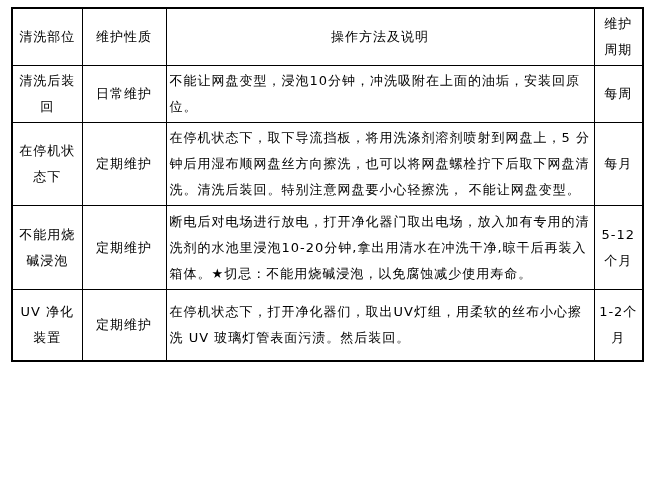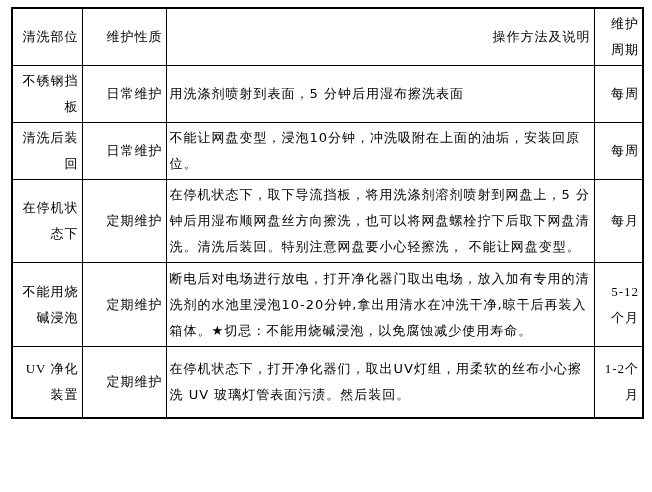--- a/index.html
+++ b/index.html
@@ -35,21 +35,21 @@
     line-height: 26px;
     vertical-align: middle;
     padding: 2px 3px;
     word-break: break-all;
     overflow: hidden;
   }
   col.c-part   { width: 70px; }
   col.c-nature { width: 84px; }
   col.c-method { width: 428px; }
   col.c-cycle  { width: 49px; }
-  .cell-center { text-align: right; font-family: Liberation Serif, serif; }
+  .cell-center { text-align: center; }
   .cell-method { text-align: left; padding-left: 6px; padding-right: 4px; }
   tr.h-head { height: 55px; }
   tr.h-r1 { height: 36px; }
   tr.h-r2 { height: 55px; }
   tr.h-r3 { height: 37px; }
   tr.h-r4 { height: 83px; }
   tr.h-r5 { height: 57px; }
   tr.h-r6 { height: 84px; }
   tr.h-r7 { height: 71px; }
 </style>
@@ -63,26 +63,20 @@
       <col class="c-nature">
       <col class="c-method">
       <col class="c-cycle">
     </colgroup>
     <tbody>
       <tr class="h-head">
         <th class="cell-center">清洗部位</th>
         <th class="cell-center">维护性质</th>
         <th class="cell-center">操作方法及说明</th>
         <th class="cell-center">维护周期</th>
-      </tr>
-      <tr class="h-r2">
-        <td class="cell-center">不锈钢挡板</td>
-        <td class="cell-center">日常维护</td>
-        <td class="cell-method">用洗涤剂喷射到表面，5 分钟后用湿布擦洗表面</td>
-        <td class="cell-center">每周</td>
       </tr>
       <tr class="h-r3">
         <td class="cell-center">清洗后装回</td>
         <td class="cell-center">日常维护</td>
         <td class="cell-method">不能让网盘变型，浸泡10分钟，冲洗吸附在上面的油垢，安装回原位。</td>
         <td class="cell-center">每周</td>
       </tr>
       <tr class="h-r4">
         <td class="cell-center">在停机状态下</td>
         <td class="cell-center">定期维护</td>

